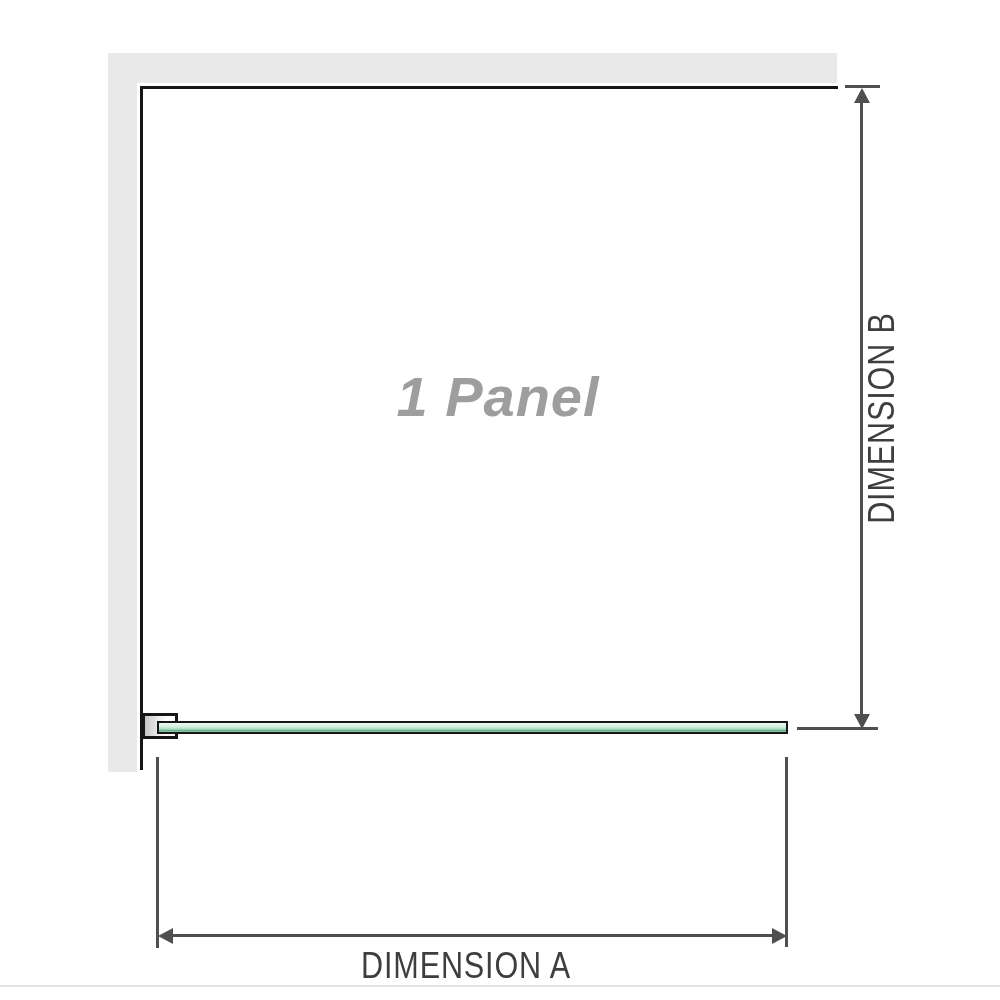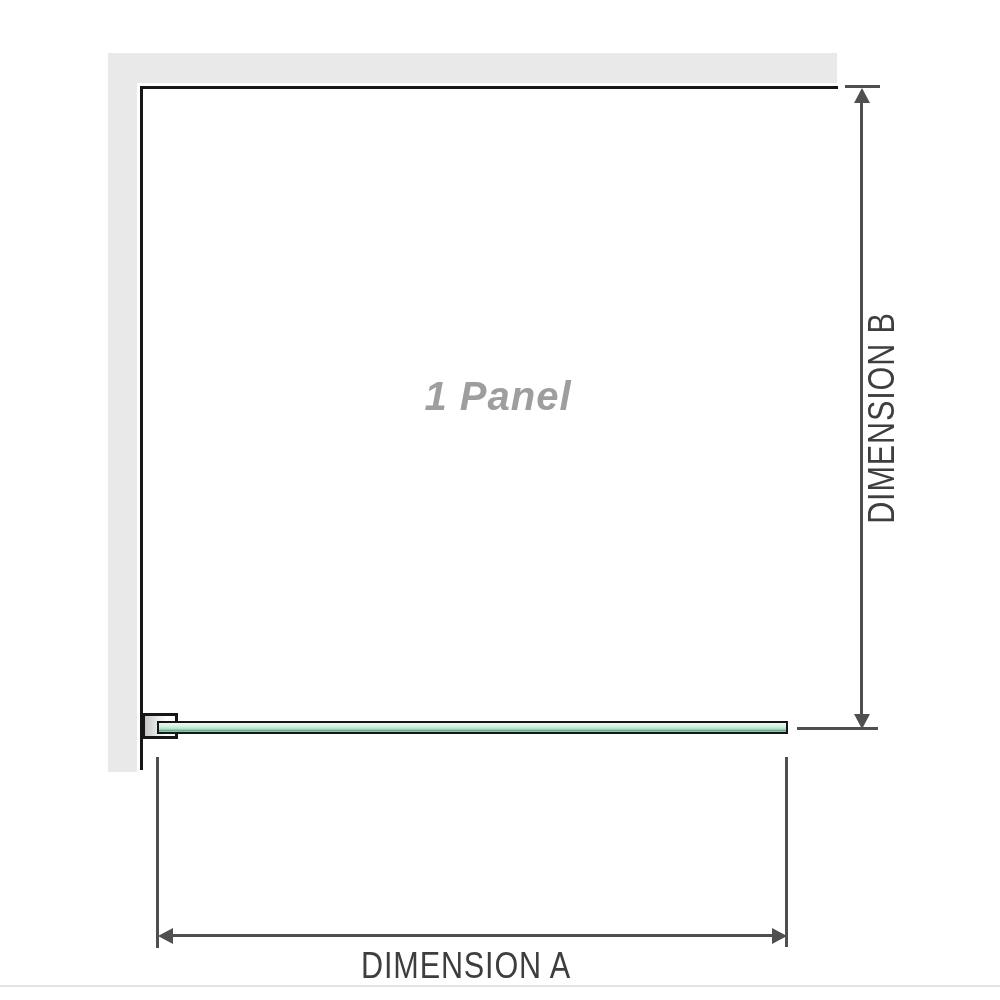--- a/index.html
+++ b/index.html
@@ -26,21 +26,21 @@
   .wall-top{left:108px;top:53px;width:729px;height:30px;background:var(--wall-gray);}
   .wall-left{left:108px;top:53px;width:29px;height:719px;background:var(--wall-gray);}
 
   
   .panel-border-top{left:140px;top:86px;width:698px;height:3px;background:var(--outline-black);}
   .panel-border-left{left:140px;top:86px;width:3px;height:684px;background:var(--outline-black);}
 
   
   .panel-label{
     left:498px;top:396px;transform:translate(-50%,-50%);
-    font-size:40px;font-weight:bold;font-style:italic;
+    font-size:56px;font-weight:bold;font-style:italic;
     color:var(--panel-label-gray);letter-spacing:1px;white-space:nowrap;
   }
 
   
   .bracket{
     left:142px;top:713px;width:36px;height:26px;box-sizing:border-box;
     border:3px solid var(--outline-black);
     background:linear-gradient(to right,#c6c6c6 0%,#ececec 45%,#ffffff 72%);
   }
   .glass{

